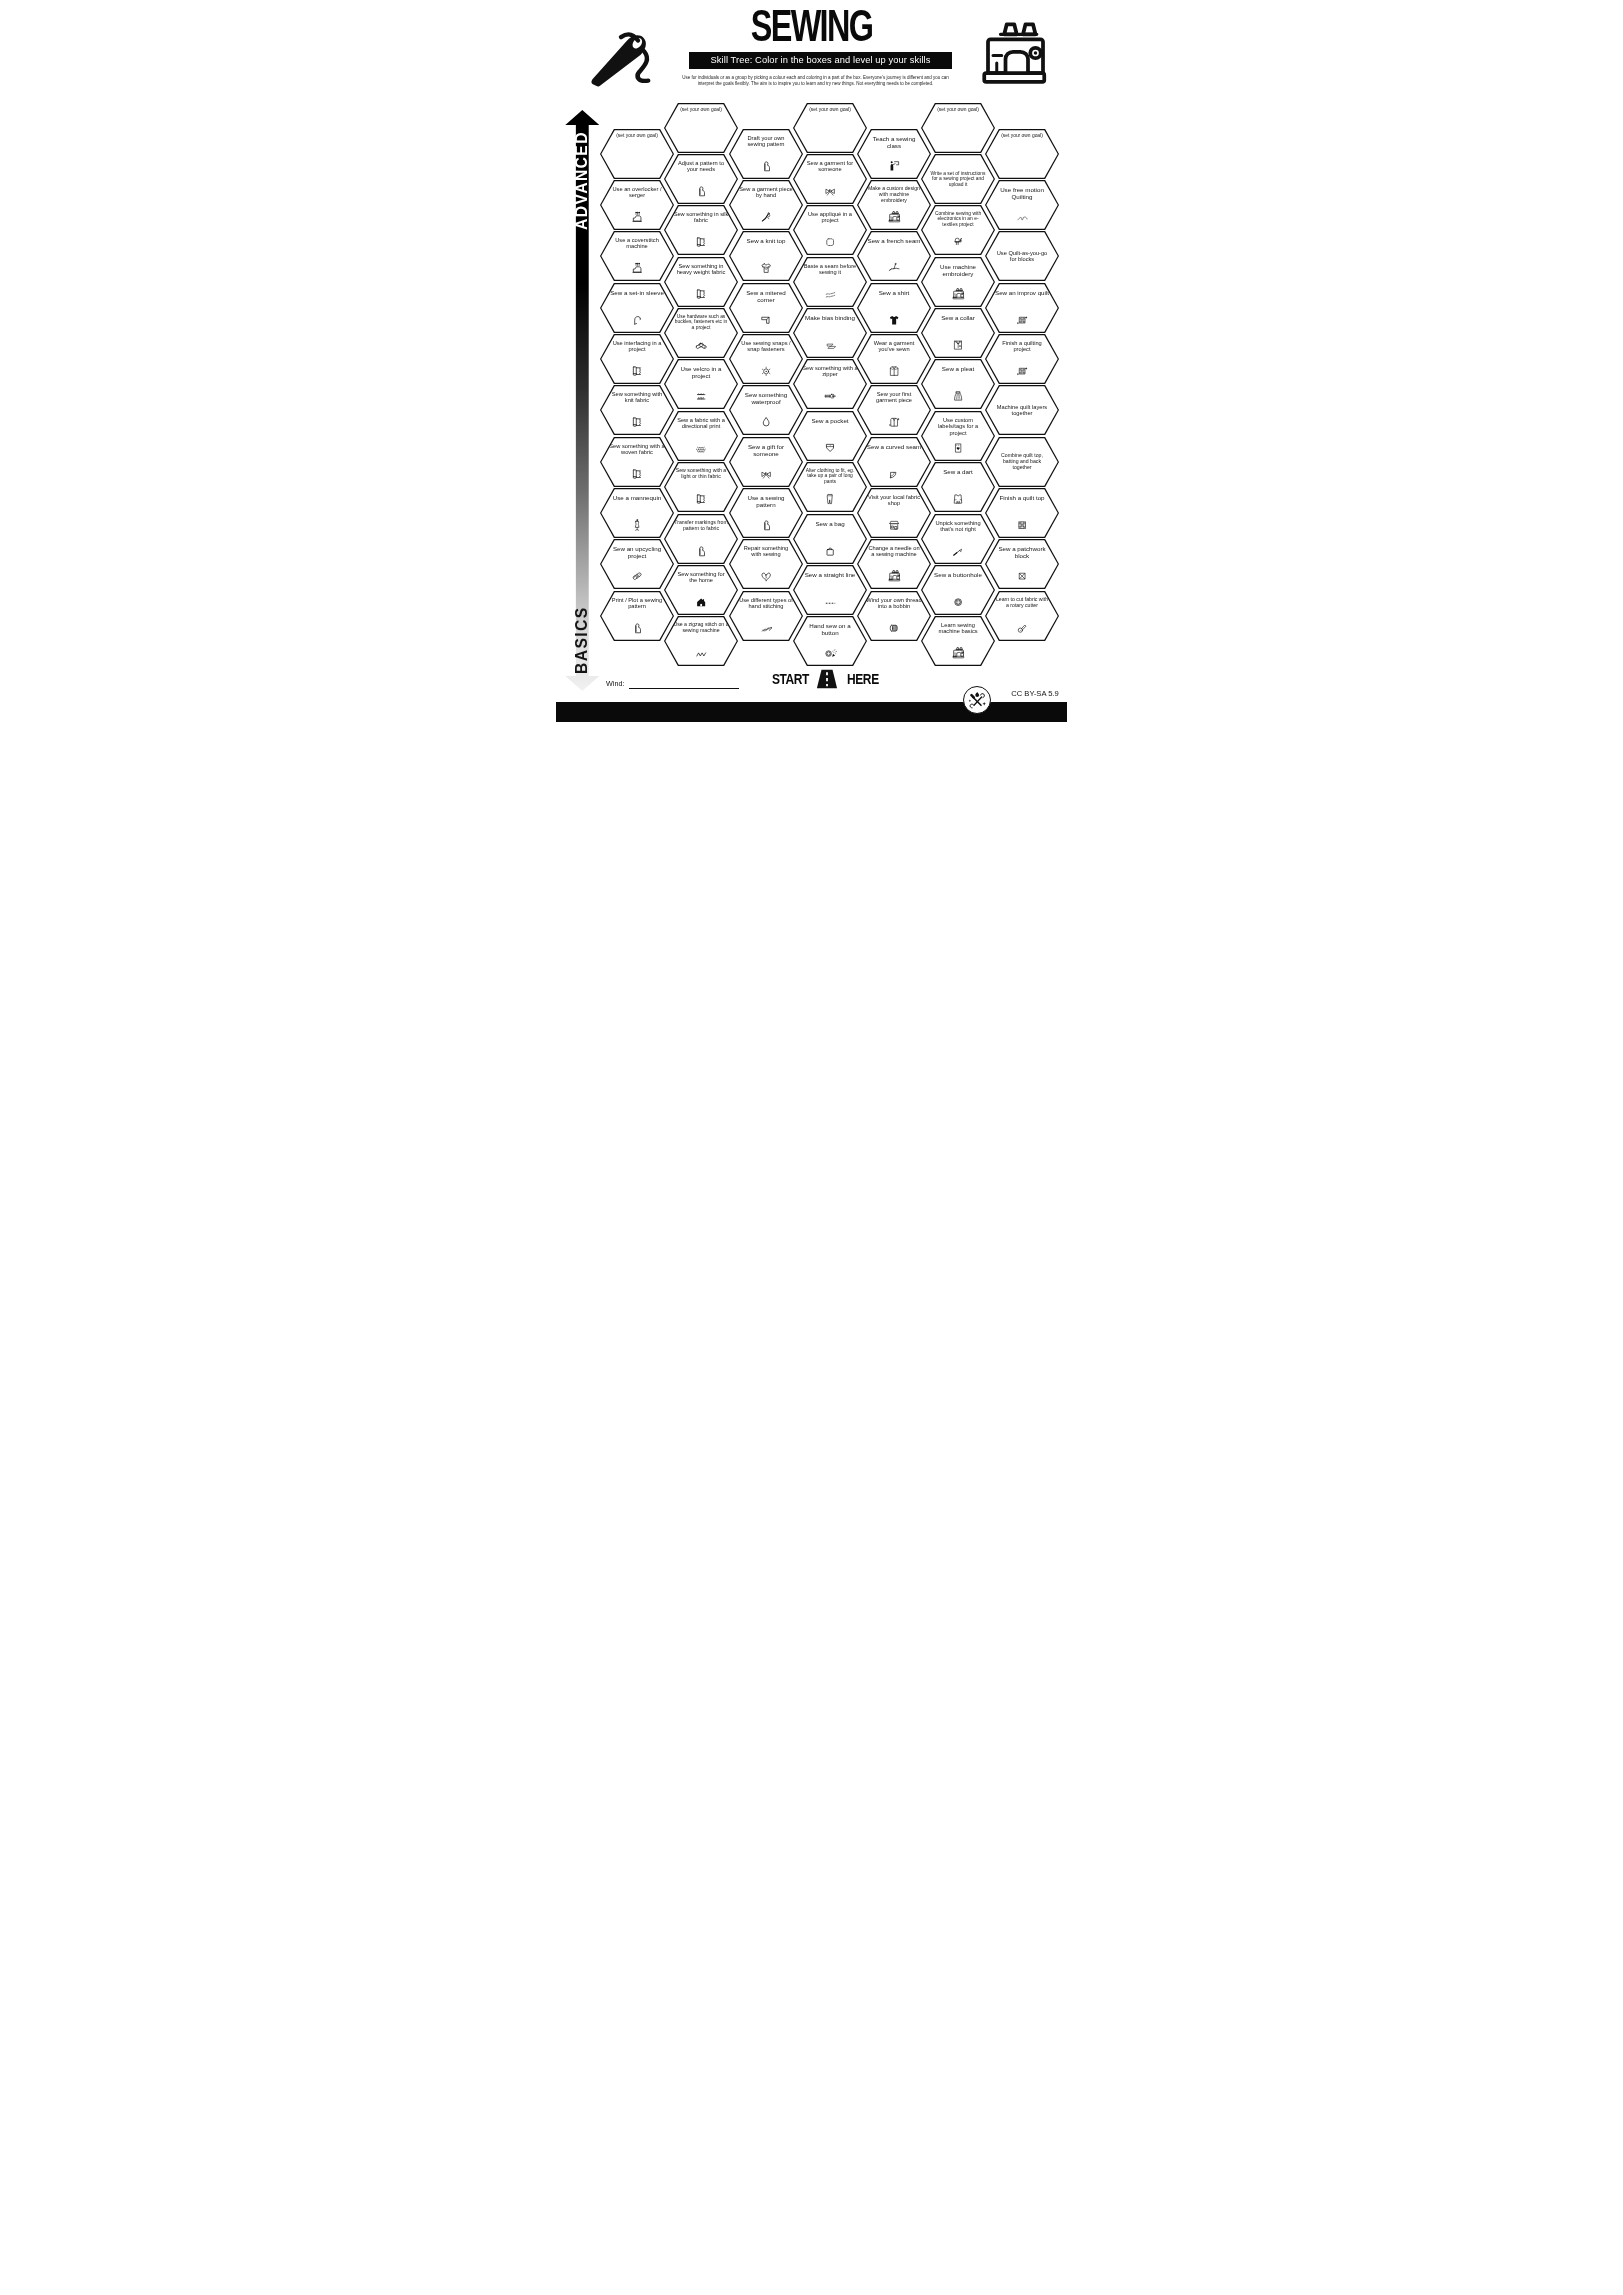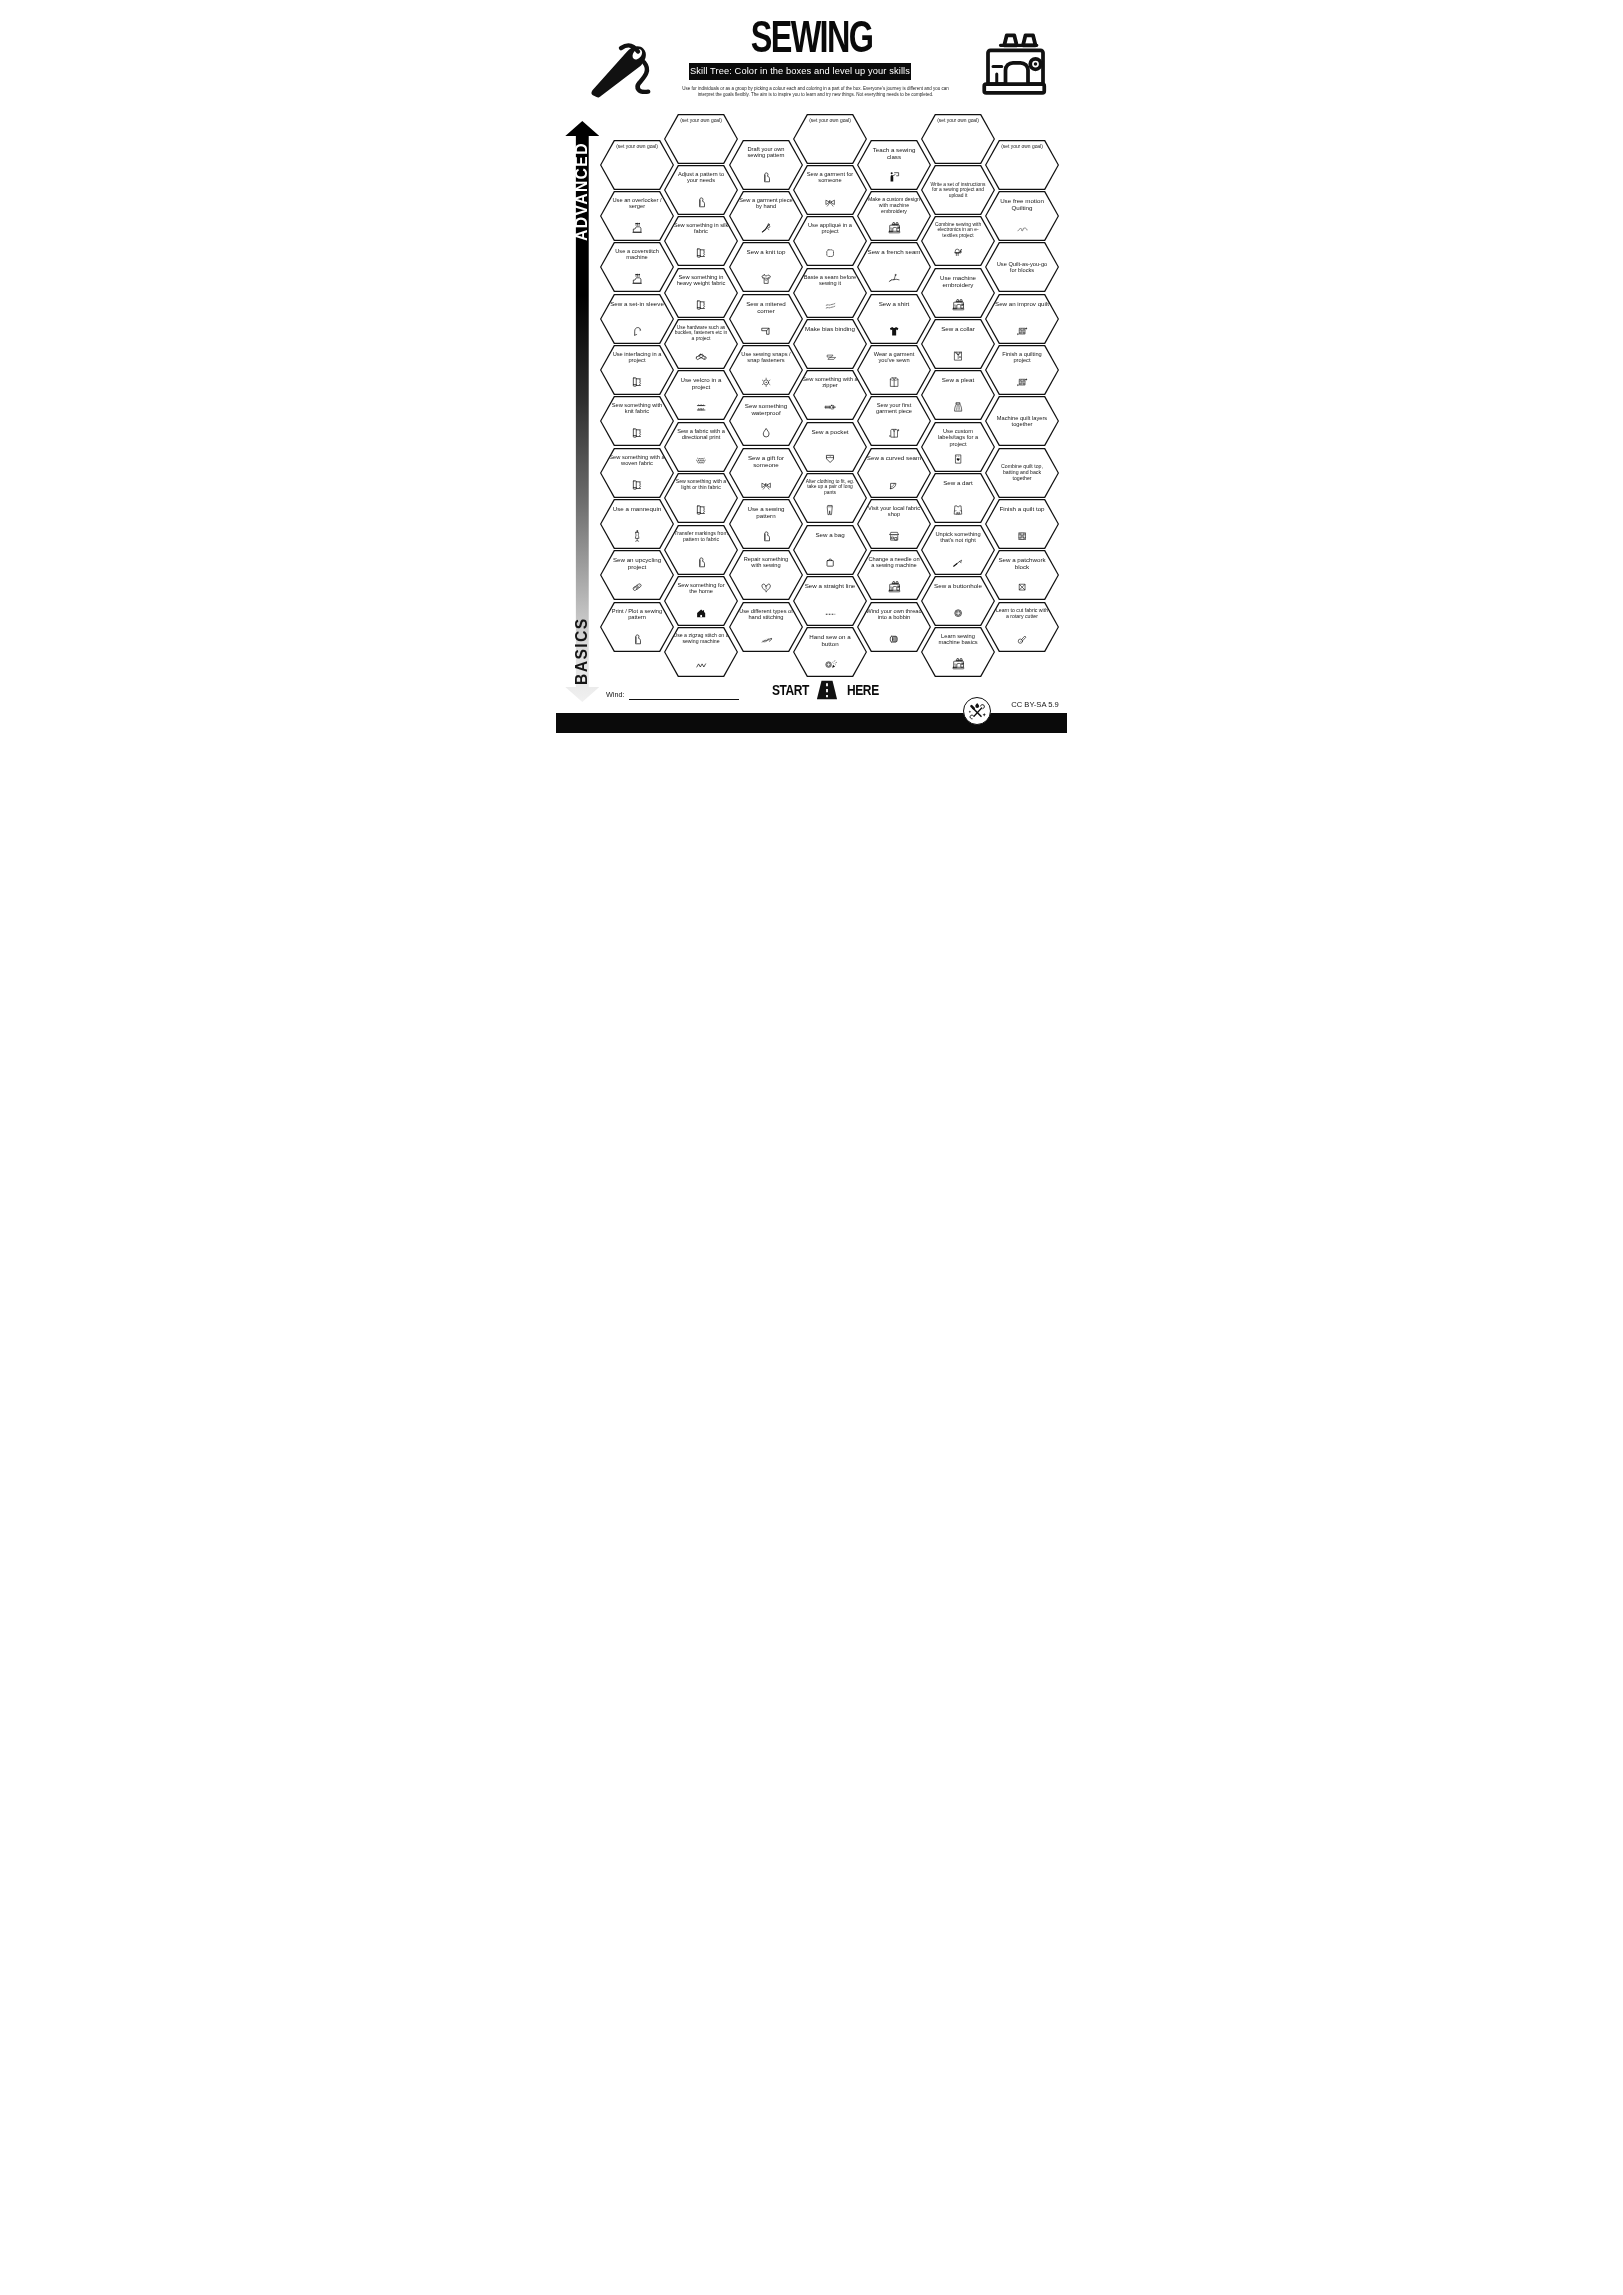--- a/index.html
+++ b/index.html
@@ -1,23 +1,23 @@
 <!DOCTYPE html>
 <html style="font-size:7.4px"><head>
 <meta charset="utf-8">
 <style>
   html,body{margin:0;padding:0;background:#fff}
-  .page{position:relative;width:511px;height:722px;margin:11px auto;background:#fff;
+  .page{position:relative;width:511px;height:722px;margin:0 auto;background:#fff;
         font-family:"Liberation Sans",sans-serif;color:#111;overflow:hidden}
 
   
   .title{position:absolute;top:4.6px;left:0;right:0;text-align:center;
          font-size:45px;font-weight:900;letter-spacing:-2.3px;line-height:.95;
          transform:scaleX(.72);transform-origin:50% 0;color:#0a0a0a;white-space:nowrap}
-  .banner{position:absolute;left:133px;top:52px;width:222px;height:16.7px;background:#0a0a0a;
+  .banner{position:absolute;left:133px;top:52px;width:263px;height:16.7px;background:#0a0a0a;
           color:#fff;font-size:9.3px;display:flex;align-items:center;justify-content:center;
           letter-spacing:0.1px;white-space:nowrap}
   .desc{position:absolute;left:80px;top:75px;width:359px;text-align:center;
         font-size:4.5px;line-height:1.38;color:#1c1c1c}
   .hdr-icon{position:absolute}
   #needleArt{left:30.5px;top:18.5px;width:68px;height:73px}
   #machineArt{left:417px;top:14px;width:80px;height:83px}
 
   
   .arrow{position:absolute;left:9.3px;top:110px;width:34px;height:581px;

